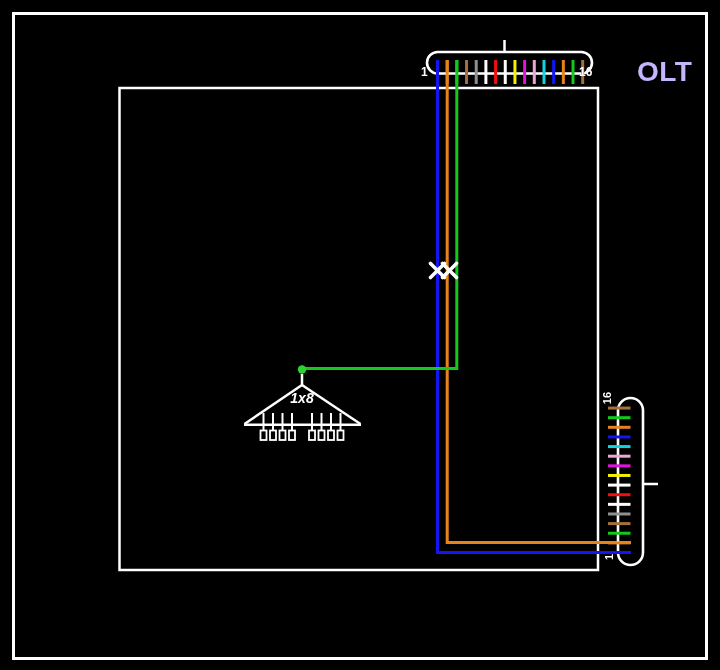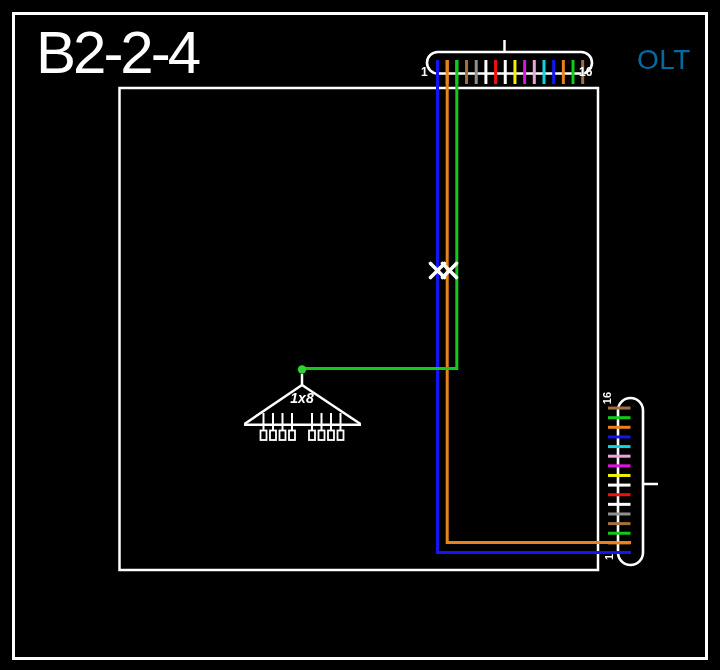--- a/index.html
+++ b/index.html
@@ -2,21 +2,21 @@
 <html><head>
 <meta charset="utf-8">
 <style>
   html,body{margin:0;padding:0;background:#000;}
   .canvas{
     position:relative;width:720px;height:670px;background:#000;overflow:hidden;
     font-family:"Liberation Sans", sans-serif;color:#fff;
   }
   .abs{position:absolute;}
   .page-title{left:36px;top:18px;font-size:60px;letter-spacing:-3px;font-weight:400;color:#fff;}
-  .olt-label{left:637px;top:44px;font-size:28px;font-weight:400;color:#0369a1;letter-spacing:0.5px;}
+  .olt-label{left:637px;top:56px;font-size:28px;font-weight:700;color:#c4b5fd;letter-spacing:0.5px;}
   .port-label{font-size:12px;font-weight:700;color:#fff;line-height:12px;}
   .rot{display:flex;align-items:center;justify-content:center;transform:rotate(-90deg);font-size:11px;}
   .splitter-label{left:281px;top:390px;width:42px;text-align:center;font-size:14px;font-weight:700;color:#fff;font-style:italic;}
   svg{position:absolute;left:0;top:0;}
 </style>
 </head>
 <body>
 
 <div class="canvas">
 
@@ -103,21 +103,20 @@
           <line x1="608" y1="456.2" x2="630.5" y2="456.2" stroke="#e9a6d6" stroke-width="3"></line>
           <line x1="608" y1="446.57" x2="630.5" y2="446.57" stroke="#10d4e0" stroke-width="3"></line>
           <line x1="608" y1="436.94" x2="630.5" y2="436.94" stroke="#1515f2" stroke-width="3"></line>
           <line x1="608" y1="427.31" x2="630.5" y2="427.31" stroke="#e8831c" stroke-width="3"></line>
           <line x1="608" y1="417.67999999999995" x2="630.5" y2="417.67999999999995" stroke="#12c91c" stroke-width="3"></line>
           <line x1="608" y1="408.04999999999995" x2="630.5" y2="408.04999999999995" stroke="#a5703f" stroke-width="3"></line>
         </g>
     </g>
   </svg>
 
-  <div class="abs page-title">B2-2-4</div>
   <div class="abs olt-label">OLT</div>
 
   <div class="abs port-label" style="left:421px;top:66px;">1</div>
   <div class="abs port-label" style="left:579px;top:66px;">16</div>
 
   <div class="abs port-label rot" style="left:598px;top:390px;width:18px;height:16px;font-weight:700;">16</div>
   <div class="abs port-label rot" style="left:602px;top:550px;width:14px;height:14px;font-weight:700;">1</div>
 
   <div class="abs splitter-label">1x8</div>
 </div>

